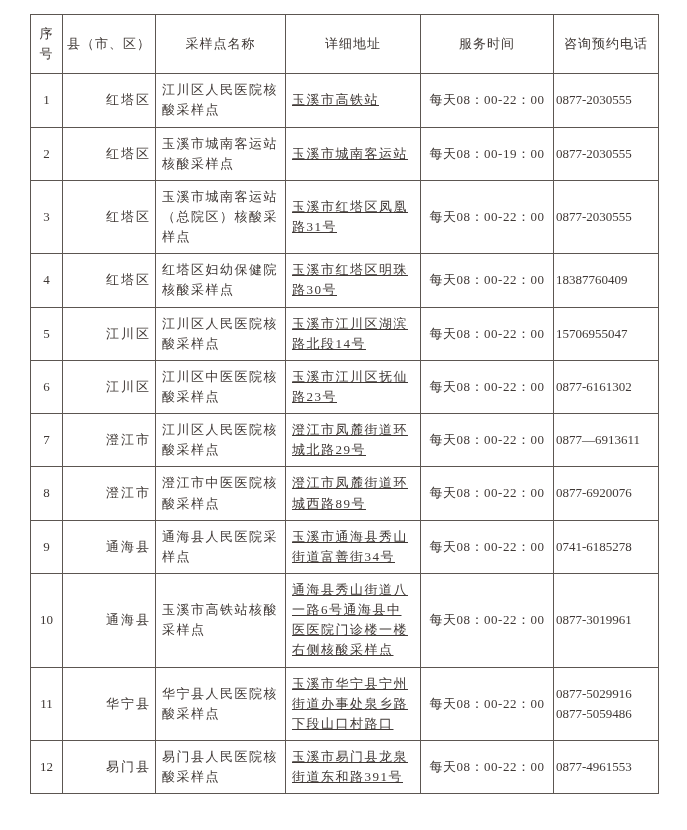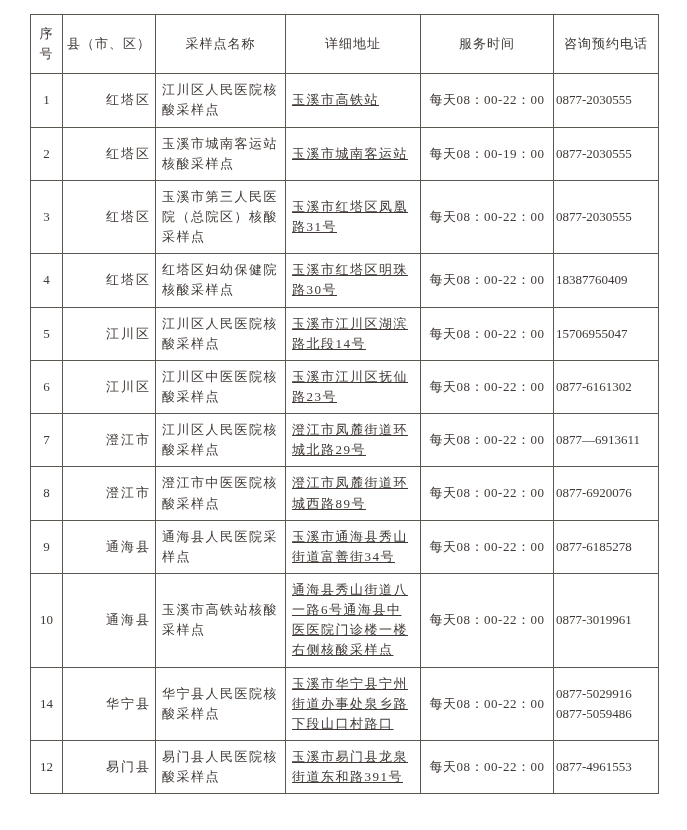--- a/index.html
+++ b/index.html
@@ -102,21 +102,21 @@
           <td class="col-0">2</td>
           <td class="col-1">红塔区</td>
           <td class="col-2">玉溪市城南客运站核酸采样点</td>
           <td class="col-3">玉溪市城南客运站</td>
           <td class="col-4">每天08：00-19：00</td>
           <td class="col-5">0877-2030555</td>
         </tr>
         <tr>
           <td class="col-0">3</td>
           <td class="col-1">红塔区</td>
-          <td class="col-2">玉溪市第三人民医院（总院区）核酸采样点</td>
+          <td class="col-2">玉溪市城南客运站（总院区）核酸采样点</td>
           <td class="col-3">玉溪市红塔区凤凰路31号</td>
           <td class="col-4">每天08：00-22：00</td>
           <td class="col-5">0877-2030555</td>
         </tr>
         <tr>
           <td class="col-0">4</td>
           <td class="col-1">红塔区</td>
           <td class="col-2">红塔区妇幼保健院核酸采样点</td>
           <td class="col-3">玉溪市红塔区明珠路30号</td>
           <td class="col-4">每天08：00-22：00</td>
@@ -153,32 +153,32 @@
           <td class="col-3">澄江市凤麓街道环城西路89号</td>
           <td class="col-4">每天08：00-22：00</td>
           <td class="col-5">0877-6920076</td>
         </tr>
         <tr>
           <td class="col-0">9</td>
           <td class="col-1">通海县</td>
           <td class="col-2">通海县人民医院采样点</td>
           <td class="col-3">玉溪市通海县秀山街道富善街34号</td>
           <td class="col-4">每天08：00-22：00</td>
-          <td class="col-5">0877-6185278</td>
+          <td class="col-5">0741-6185278</td>
         </tr>
         <tr>
           <td class="col-0">10</td>
           <td class="col-1">通海县</td>
           <td class="col-2">玉溪市高铁站核酸采样点</td>
           <td class="col-3">通海县秀山街道八一路6号通海县中医医院门诊楼一楼右侧核酸采样点</td>
           <td class="col-4">每天08：00-22：00</td>
           <td class="col-5">0877-3019961</td>
         </tr>
         <tr>
-          <td class="col-0">14</td>
+          <td class="col-0">11</td>
           <td class="col-1">华宁县</td>
           <td class="col-2">华宁县人民医院核酸采样点</td>
           <td class="col-3">玉溪市华宁县宁州街道办事处泉乡路下段山口村路口</td>
           <td class="col-4">每天08：00-22：00</td>
           <td class="col-5">0877-5029916
 0877-5059486</td>
         </tr>
         <tr>
           <td class="col-0">12</td>
           <td class="col-1">易门县</td>

